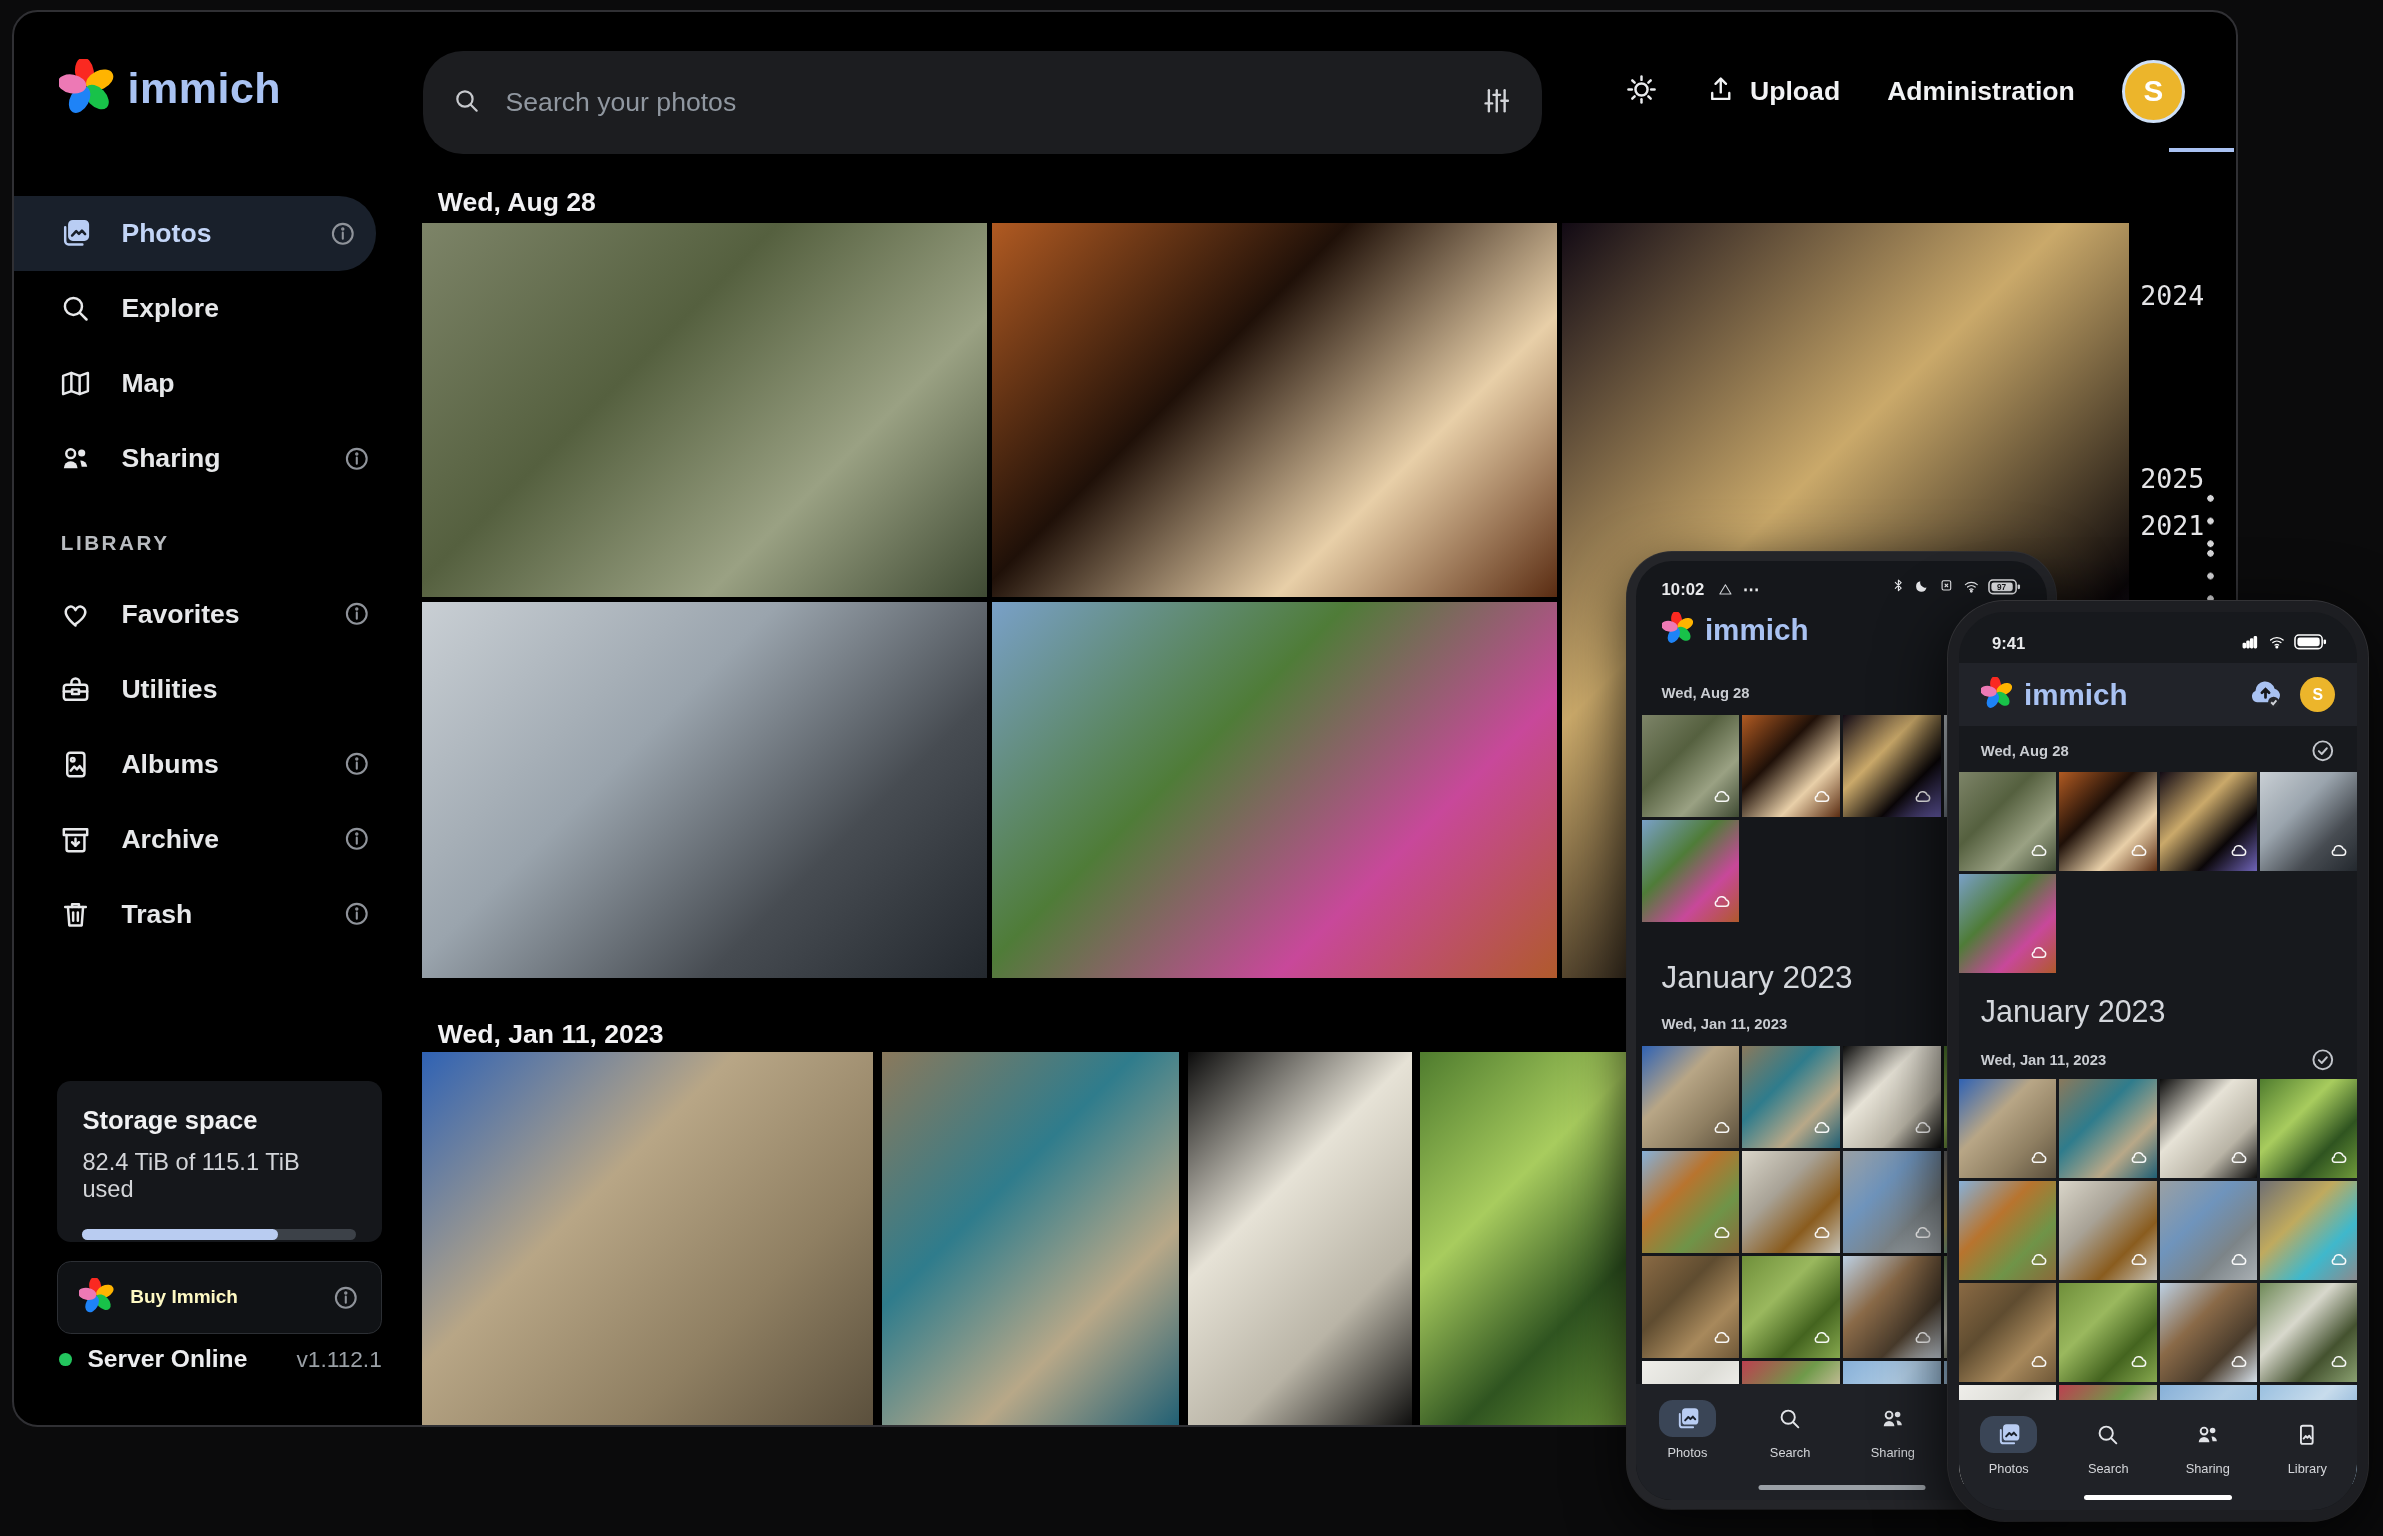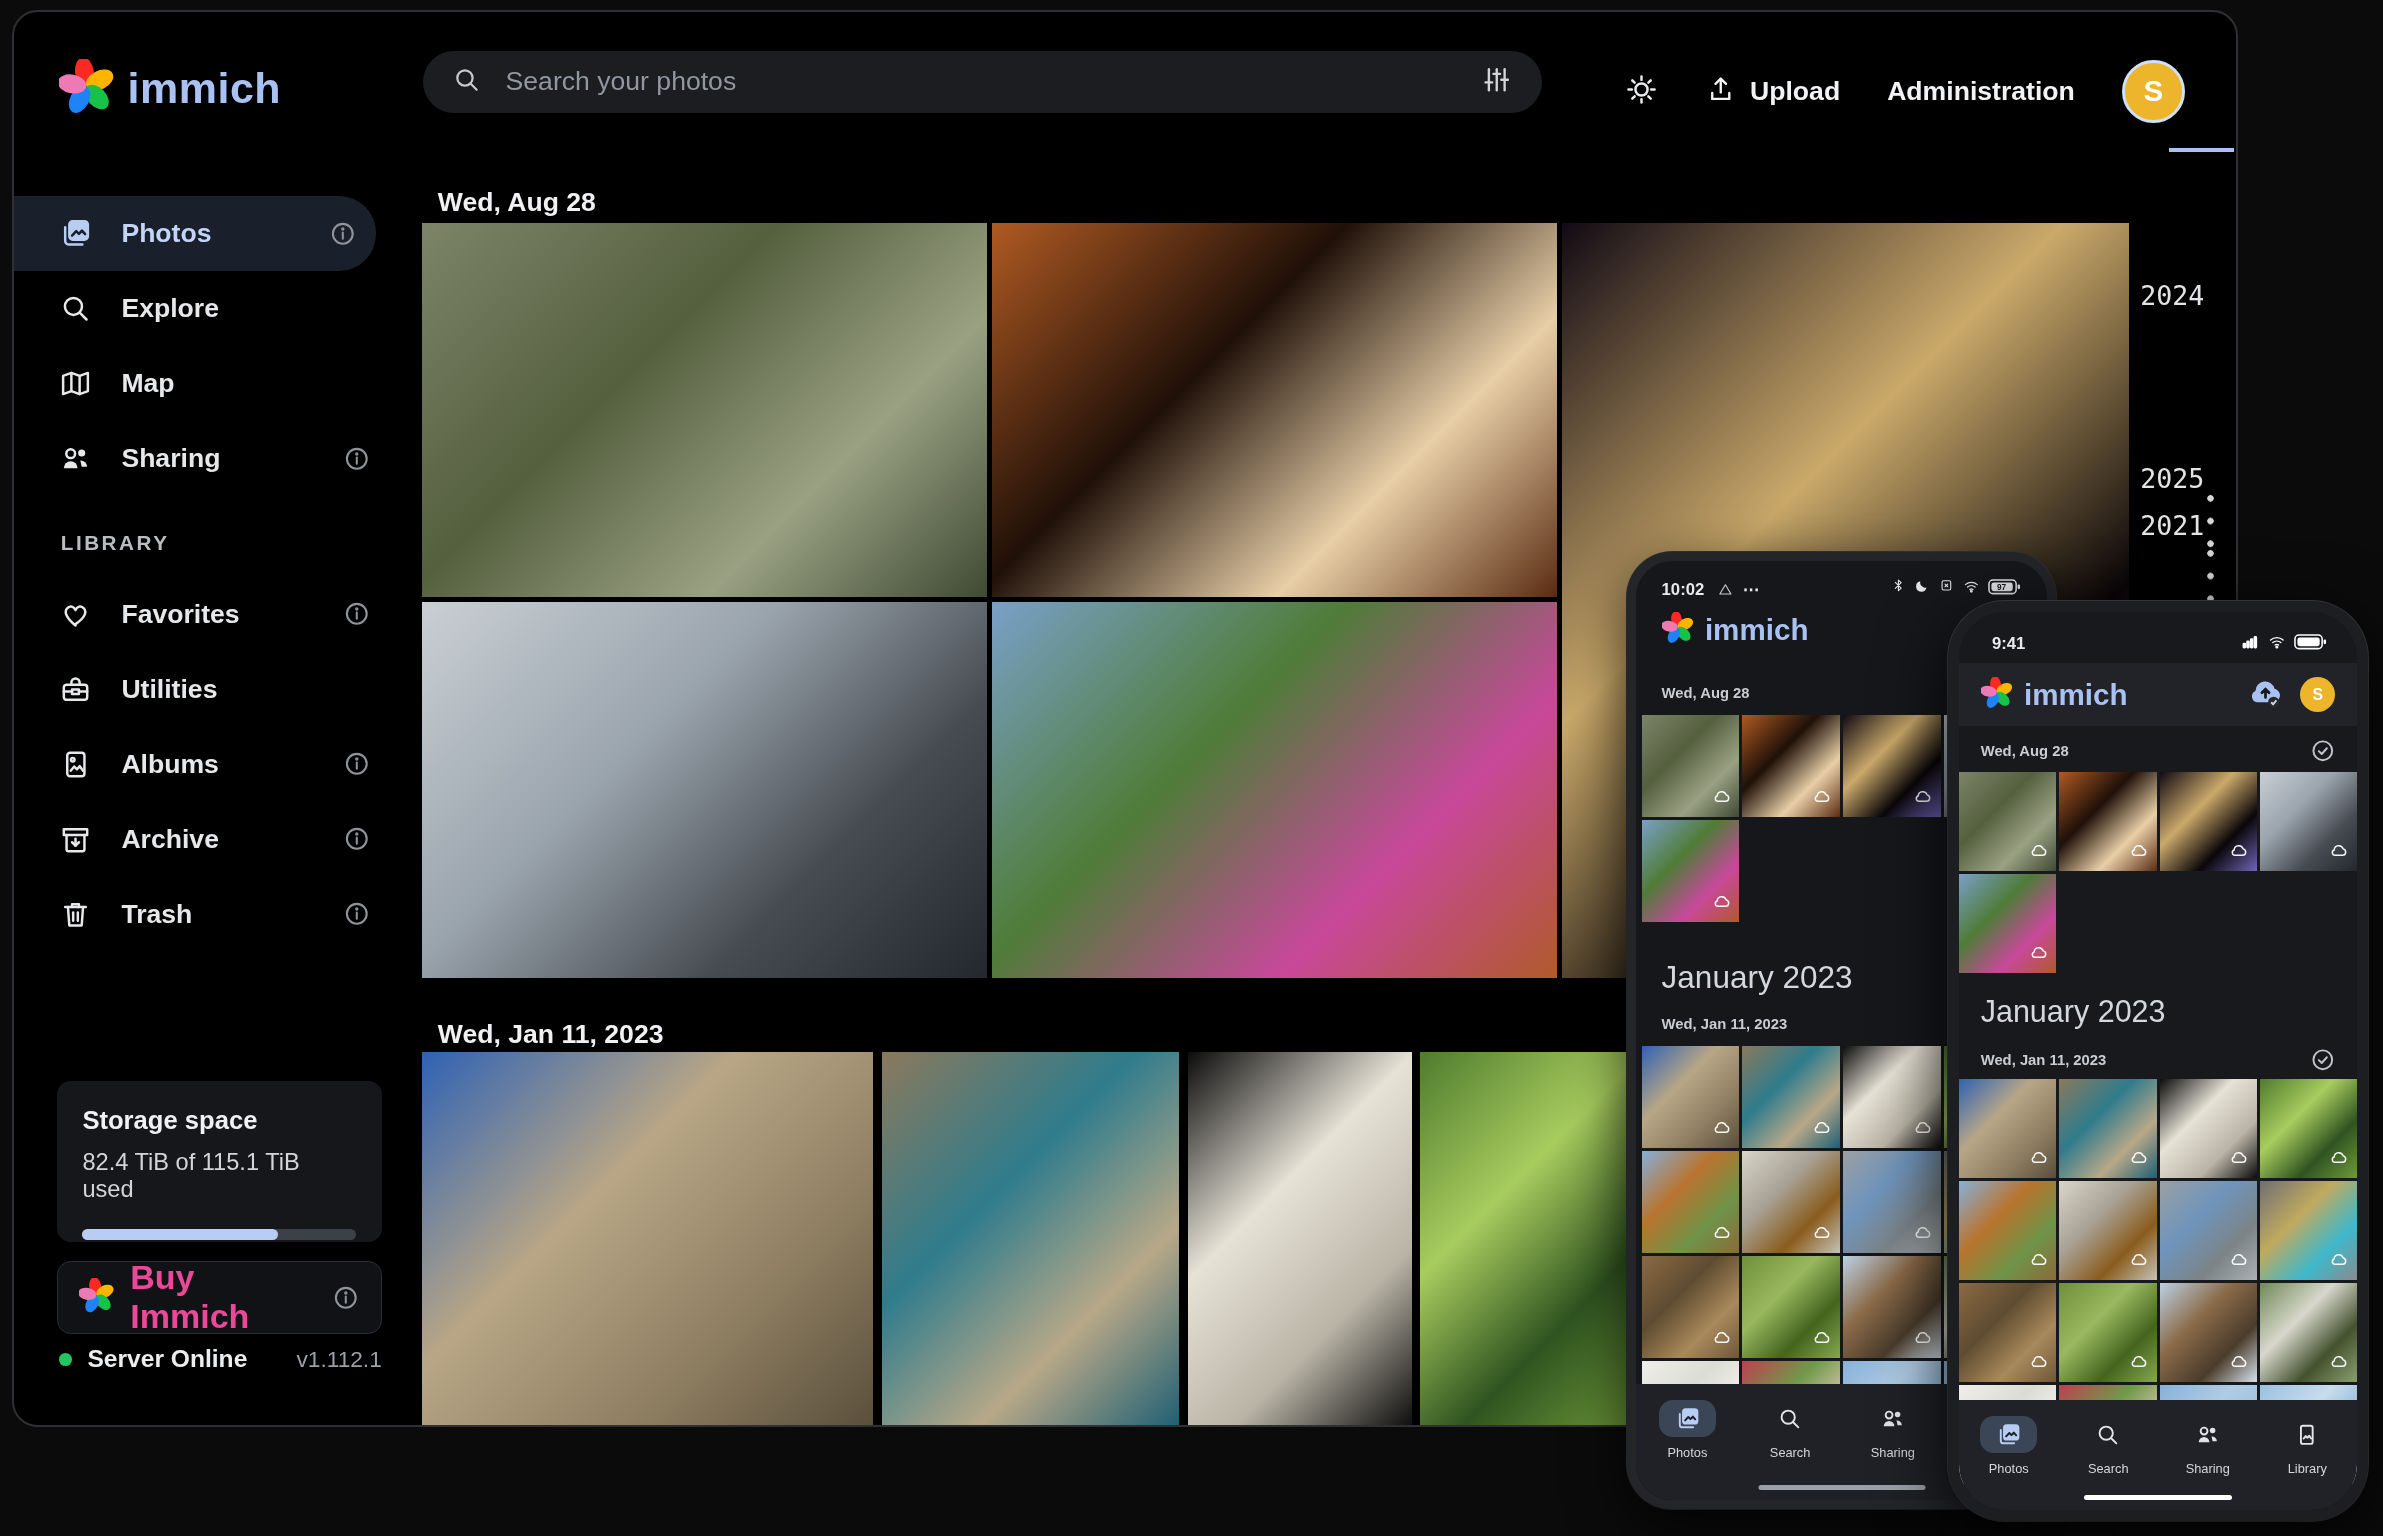--- a/index.html
+++ b/index.html
@@ -6,21 +6,21 @@
   html,body { width:2384px; height:1537px; background:#0b0b0c; overflow:hidden;
               font-family:"Liberation Sans", sans-serif; }
 
   
   .desktop { position:absolute; left:11.8px; top:9.9px; width:2226px; height:1417px;
              background:#000; border:2px solid #303034; border-radius:25.6px; overflow:hidden; }
 
   
   .logo-row { position:absolute; left:45px; top:47px; display:flex; align-items:center; gap:13.8px; }
   .wordmark { font-size:43px; font-weight:700; color:#a9c2f2; letter-spacing:0.5px; }
-  .searchbar { position:absolute; left:409px; top:39px; width:1119px; height:62px;
+  .searchbar { position:absolute; left:409px; top:39px; width:1119px; height:103px;
                background:#1c1d20; border-radius:40px; display:flex; align-items:center;
                padding:0 29.6px; gap:23.6px;justify-content:flex-end; }
   .searchbar input { flex:1; background:transparent; border:none; outline:none;
                      color:#e8e8ea; font-size:26.6px; font-family:inherit; }
   .searchbar input::placeholder { color:#9097a0; }
   .topbar-actions { position:absolute; right:51px; top:39px; height:81px;
                     display:flex; align-items:center; gap:47px; }
   .action-label { color:#f2f3f5; font-size:26.6px; font-weight:700; }
   .upload-btn { display:flex; align-items:center; gap:13.8px; cursor:pointer; }
   .avatar { width:63px; height:63px; border-radius:50%; background:#ecb52b;
@@ -40,21 +40,21 @@
                letter-spacing:2.5px; }
   .storage-card { position:absolute; left:43px; top:1069px; width:325px; height:161px;
                   background:#15171b; border-radius:13.8px; padding:25.6px 25.6px; }
   .storage-title { color:#f0f1f3; font-size:25.6px; font-weight:700; }
   .storage-usage { color:#d3d5d9; font-size:23.6px; margin-top:13.8px; }
   .storage-track { margin-top:25.6px; height:10.8px; border-radius:5.9px; background:#3c4148; }
   .storage-fill { height:10.8px; border-radius:5.9px; background:#b9ccf1; }
   .buy-card { position:absolute; left:43px; top:1249px; width:325px; height:73px;
               background:#101215; border:1px solid #2c2f34; border-radius:13.8px;
               display:flex; align-items:center; gap:15.8px; padding:0 21.7px; cursor:pointer; }
-  .buy-label { color:#ec4899; font-size:34px; font-weight:700; }
+  .buy-label { color:#fef9c3; font-size:19px; font-weight:700; }
   .server-row { position:absolute; left:45px; top:1328px; width:323px; height:39px;
                 display:flex; align-items:center; gap:15.8px; }
   .server-dot { width:12.8px; height:12.8px; border-radius:50%; background:#23c55e; }
   .server-label { color:#ecedef; font-size:24.6px; font-weight:700; }
   .server-version { margin-left:auto; color:#9aa0a6; font-size:22.7px; }
 
   
   .date-header { position:absolute; color:#f1f1f3; font-size:26.6px; font-weight:700; }
   .grid-aug { position:absolute; left:408px; top:211px; display:grid;
               grid-template-columns:565px 565px 567px; grid-template-rows:374px 376px; gap:4.9px; }

